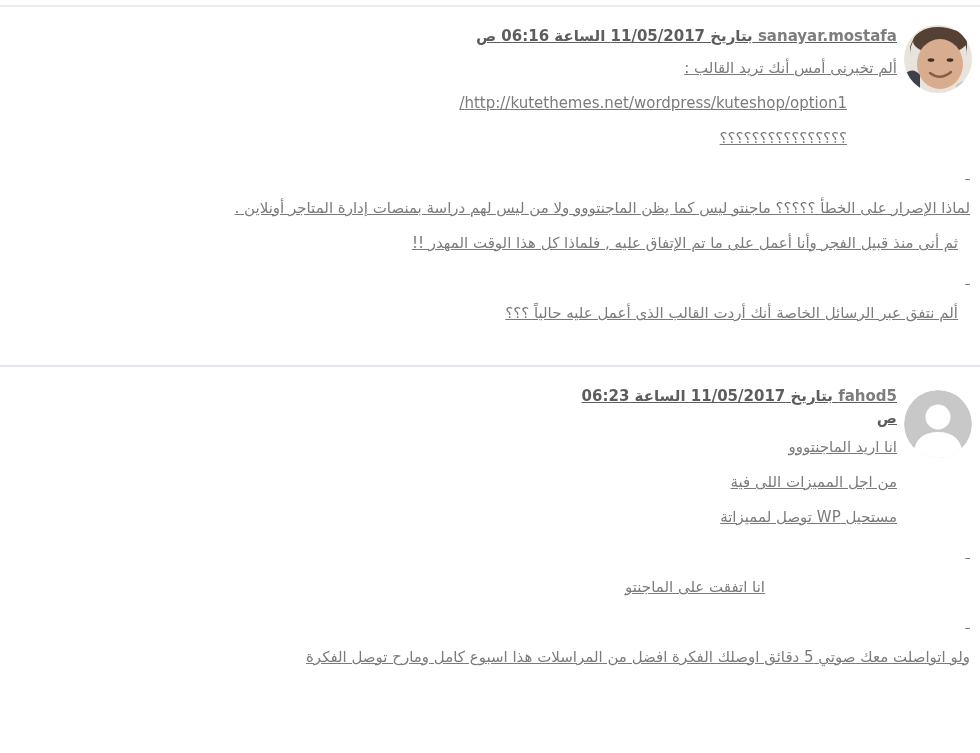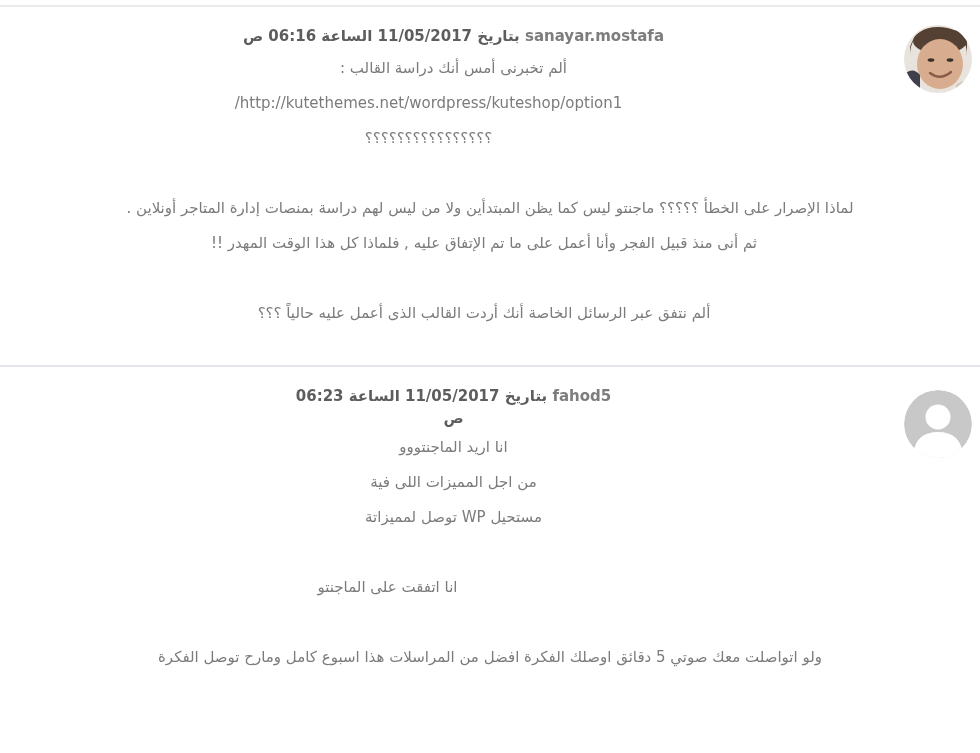--- a/index.html
+++ b/index.html
@@ -39,21 +39,22 @@
   .comment-1 .avatar { top: 18px; }
   .comment-2 .avatar { top: 23px; }
   .avatar svg { display: block; width: 68px; height: 68px; }
   .comment-body {
     color: #7b7b7b;
     font-size: 15px;
   }
   .comment-body p {
     margin: 0 0 14px 0;
     line-height: 21px;
-    text-align: center;
+    text-align: right;
+    text-decoration: underline;
   }
   .meta {
     color: #5d5d5d;
     font-weight: bold;
     font-size: 15px;
     line-height: 22px !important;
     margin: 0 0 11px 0 !important;
   }
   .comment-2 .meta { margin-bottom: 8px !important; }
   .author {
@@ -94,25 +95,25 @@
           <path d="M-2 52 Q8 40 16 50 L16 70 L-2 70 Z" fill="#40404c"></path>
           <path d="M52 60 Q62 52 70 58 L70 70 L52 70 Z" fill="#cfc6bd"></path>
         </g>
       </svg>
     </span>
     <div class="comment-body">
       <p class="meta w1">
         <a class="author">sanayar.mostafa</a>
         <span>بتاريخ 11/05/2017 الساعة 06:16 ص</span>
       </p>
-      <p class="w1">ألم تخبرنى أمس أنك دراسة القالب :</p>
+      <p class="w1">ألم تخبرنى أمس أنك تريد القالب :</p>
       <p class="w2">http://kutethemes.net/wordpress/kuteshop/option1/</p>
       <p class="w2">؟؟؟؟؟؟؟؟؟؟؟؟؟؟؟؟</p>
       <p class="empty">&nbsp;</p>
-      <p class="w0">لماذا الإصرار على الخطأ ؟؟؟؟؟ ماجنتو ليس كما يظن المبتدأين ولا من ليس لهم دراسة بمنصات إدارة المتاجر أونلاين .</p>
+      <p class="w0">لماذا الإصرار على الخطأ ؟؟؟؟؟ ماجنتو ليس كما يظن الماجنتووو ولا من ليس لهم دراسة بمنصات إدارة المتاجر أونلاين .</p>
       <p class="w0b">ثم أنى منذ قبيل الفجر وأنا أعمل على ما تم الإتفاق عليه , فلماذا كل هذا الوقت المهدر !!</p>
       <p class="empty">&nbsp;</p>
       <p class="w0b">ألم نتفق عبر الرسائل الخاصة أنك أردت القالب الذى أعمل عليه حالياً ؟؟؟</p>
     </div>
   </article>
 
   <article class="comment comment-2">
     <span class="avatar">
       <svg viewBox="0 0 68 68">
         <defs>

